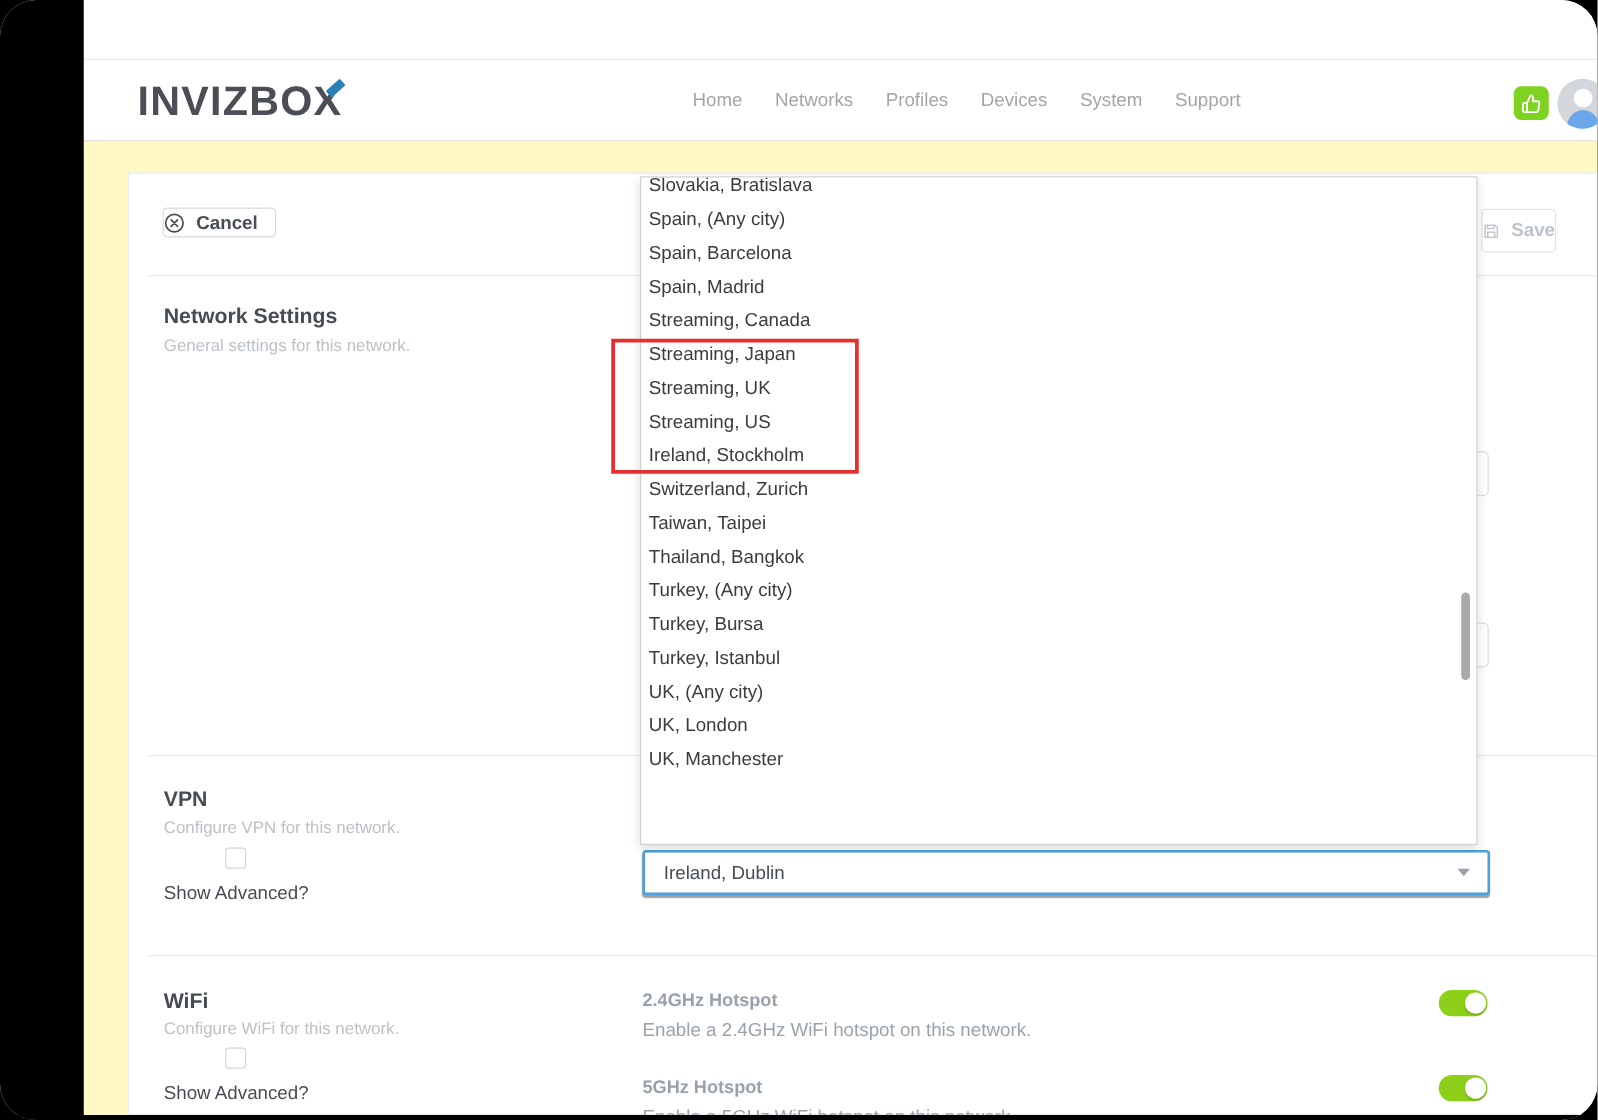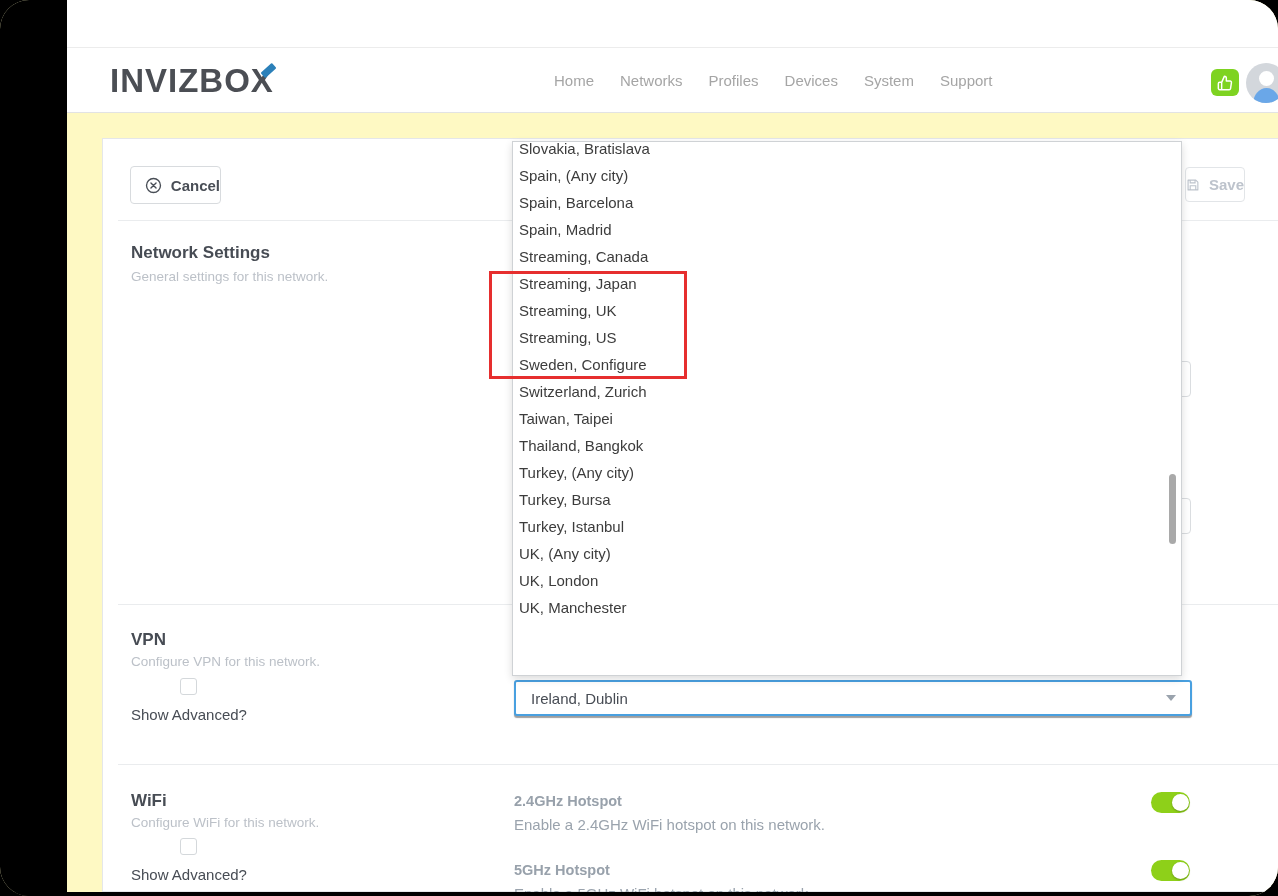--- a/index.html
+++ b/index.html
@@ -21,21 +21,21 @@
   .nav a { font-size:15px; color:#a5a5a5; text-decoration:none; }
   .like-btn { position:absolute; left:1144px; top:21px; width:28px; height:27px; background:#7ed321; border-radius:6px; display:flex; align-items:center; justify-content:center; cursor:pointer; }
   .avatar { position:absolute; left:1179px; top:15px; width:40px; height:40px; border-radius:50%; background:#d3d7dc; overflow:hidden; }
   .avatar .head { width:15px; height:15px; background:#fff; border-radius:50%; margin:8px auto 0; }
   .avatar .body { width:27px; height:16px; background:#6aa7e8; border-radius:50% 50% 0 0 / 100% 100% 0 0; margin:2px auto 0; }
 
   
   .card { position:absolute; left:102px; top:138px; width:1176px; height:754px; background:#fff; border:1px solid #e5e7e9; border-right:none; z-index:1; }
 
   .btn { display:inline-flex; align-items:center; gap:9px; background:#fff; border:1px solid #d8dbde; border-radius:4px; font-weight:bold; font-size:15px; cursor:pointer; font-family:"Liberation Sans", sans-serif; }
-  .cancel-btn { position:absolute; left:27px; top:27px; width:91px; height:38px; justify-content:flex-end; color:#494e56; }
+  .cancel-btn { position:absolute; left:27px; top:27px; width:91px; height:24px; justify-content:flex-start; color:#494e56; }
   .save-btn { position:absolute; left:1082px; top:28px; width:60px; height:35px; justify-content:center; color:#bdc3cc; border-color:#e2e5e8; }
 
   .divider { position:absolute; left:15px; right:0; height:1px; background:#eaecee; }
   .div-toolbar { top:81px; }
   .div-vpn { top:465px; }
   .div-wifi { top:625px; }
 
   .sec-title { position:absolute; left:28px; font-size:17px; font-weight:bold; color:#474c54; }
   .sec-sub { position:absolute; left:28px; font-size:13.5px; color:#bcc1c8; }
   .adv-row { position:absolute; left:28px; display:flex; align-items:center; gap:11px;flex-direction:column; }
@@ -164,21 +164,21 @@
   <div class="dropdown">
     <ul>
       <li>Slovakia, Bratislava</li>
       <li>Spain, (Any city)</li>
       <li>Spain, Barcelona</li>
       <li>Spain, Madrid</li>
       <li>Streaming, Canada</li>
       <li>Streaming, Japan</li>
       <li>Streaming, UK</li>
       <li>Streaming, US</li>
-      <li>Sweden, Configure</li>
+      <li>Ireland, Stockholm</li>
       <li>Switzerland, Zurich</li>
       <li>Taiwan, Taipei</li>
       <li>Thailand, Bangkok</li>
       <li>Turkey, (Any city)</li>
       <li>Turkey, Bursa</li>
       <li>Turkey, Istanbul</li>
       <li>UK, (Any city)</li>
       <li>UK, London</li>
       <li>UK, Manchester</li>
     </ul>

